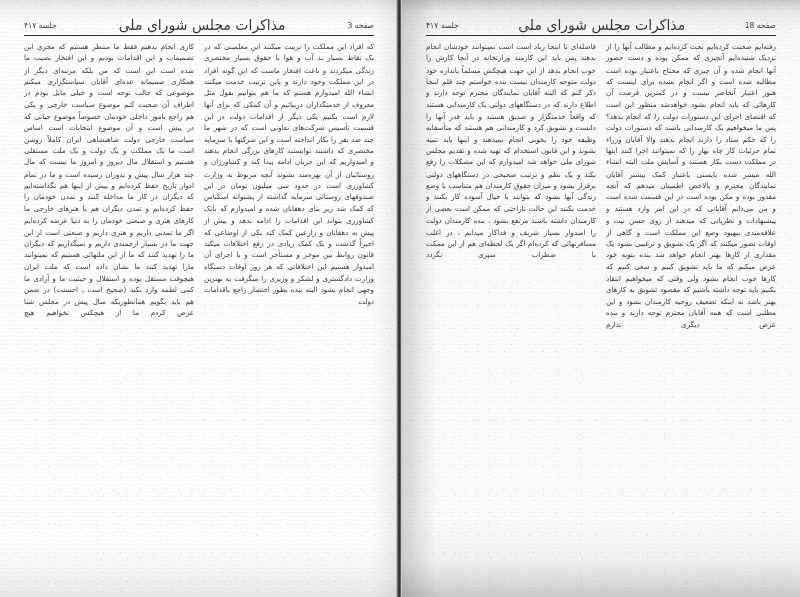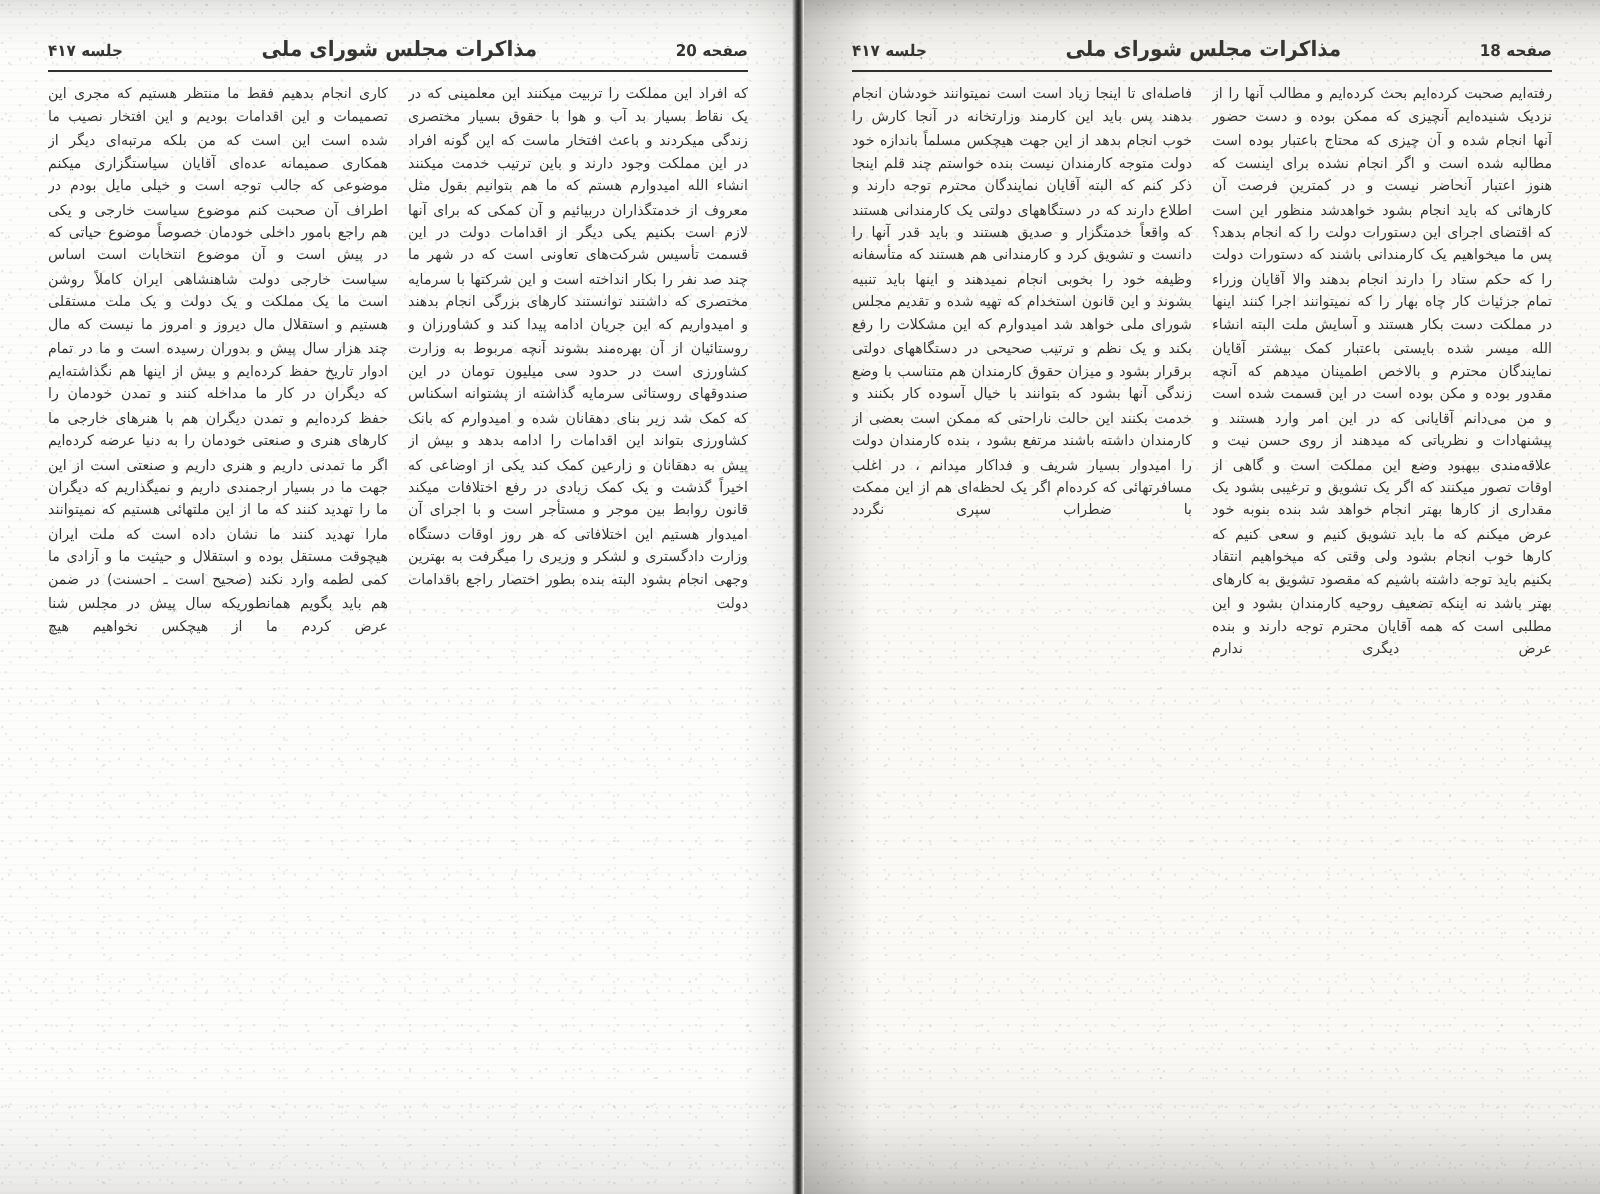--- a/index.html
+++ b/index.html
@@ -87,25 +87,25 @@
     left:24px;right:24px;
   }
 
   
   .head{
     position:relative;height:15px;
     display:flex;align-items:flex-start;justify-content:space-between;
     direction:rtl;
   }
   .head .hcell{
-    font-size:7.6px;font-weight:bold;color:#1d1d1d;
+    font-size:7.6px;font-weight:normal;color:#1d1d1d;
     letter-spacing:.2px;white-space:nowrap;line-height:11px;
     transform:scaleY(1.06);
   }
-  .head .hcenter{font-size:10px;}
+  .head .hcenter{font-size:14px;}
   .rule{
     position:relative;height:0;border-top:1.4px solid #1a1a1a;
     margin:0 0 5px 0;
   }
 
   
   .cols{
     display:flex;direction:rtl;gap:10px;height:512px;overflow:hidden;
   }
   .col{
@@ -168,21 +168,21 @@
     </div>
   </div>
 
   <div class="leaf left">
     <div class="wash"></div>
     <div class="gutterShade"></div>
 
     <div class="page">
 
       <div class="head">
-        <span class="hcell">صفحه 20</span>
+        <span class="hcell">صفحه 3</span>
         <span class="hcell hcenter">مذاکرات مجلس شورای ملی</span>
         <span class="hcell">جلسه ۴۱۷</span>
       </div>
 
       <div class="rule"></div>
 
       <div class="cols">
         <div class="col">
           <p>که افراد این مملکت را تربیت میکنند این معلمینی که در یک نقاط بسیار بد آب و هوا با حقوق بسیار مختصری زندگی میکردند و باعث افتخار ماست که این گونه افراد در این مملکت وجود دارند و باین ترتیب خدمت میکنند انشاء الله امیدوارم هستم که ما هم بتوانیم بقول مثل معروف از خدمتگذاران دربیائیم و آن کمکی که برای آنها لازم است بکنیم یکی دیگر از اقدامات دولت در این قسمت تأسیس شرکت‌های تعاونی است که در شهر ما چند صد نفر را بکار انداخته است و این شرکتها با سرمایه مختصری که داشتند توانستند کارهای بزرگی انجام بدهند و امیدواریم که این جریان ادامه پیدا کند و کشاورزان و روستائیان از آن بهره‌مند بشوند آنچه مربوط به وزارت کشاورزی است در حدود سی میلیون تومان در این صندوقهای روستائی سرمایه گذاشته از پشتوانه اسکناس که کمک شد زیر بنای دهقانان شده و امیدوارم که بانک کشاورزی بتواند این اقدامات را ادامه بدهد و بیش از پیش به دهقانان و زارعین کمک کند یکی از اوضاعی که اخیراً گذشت و یک کمک زیادی در رفع اختلافات میکند قانون روابط بین موجر و مستأجر است و با اجرای آن امیدوار هستیم این اختلافاتی که هر روز اوقات دستگاه وزارت دادگستری و لشکر و وزیری را میگرفت به بهترین وجهی انجام بشود البته بنده بطور اختصار راجع باقدامات دولت</p>
         </div>

